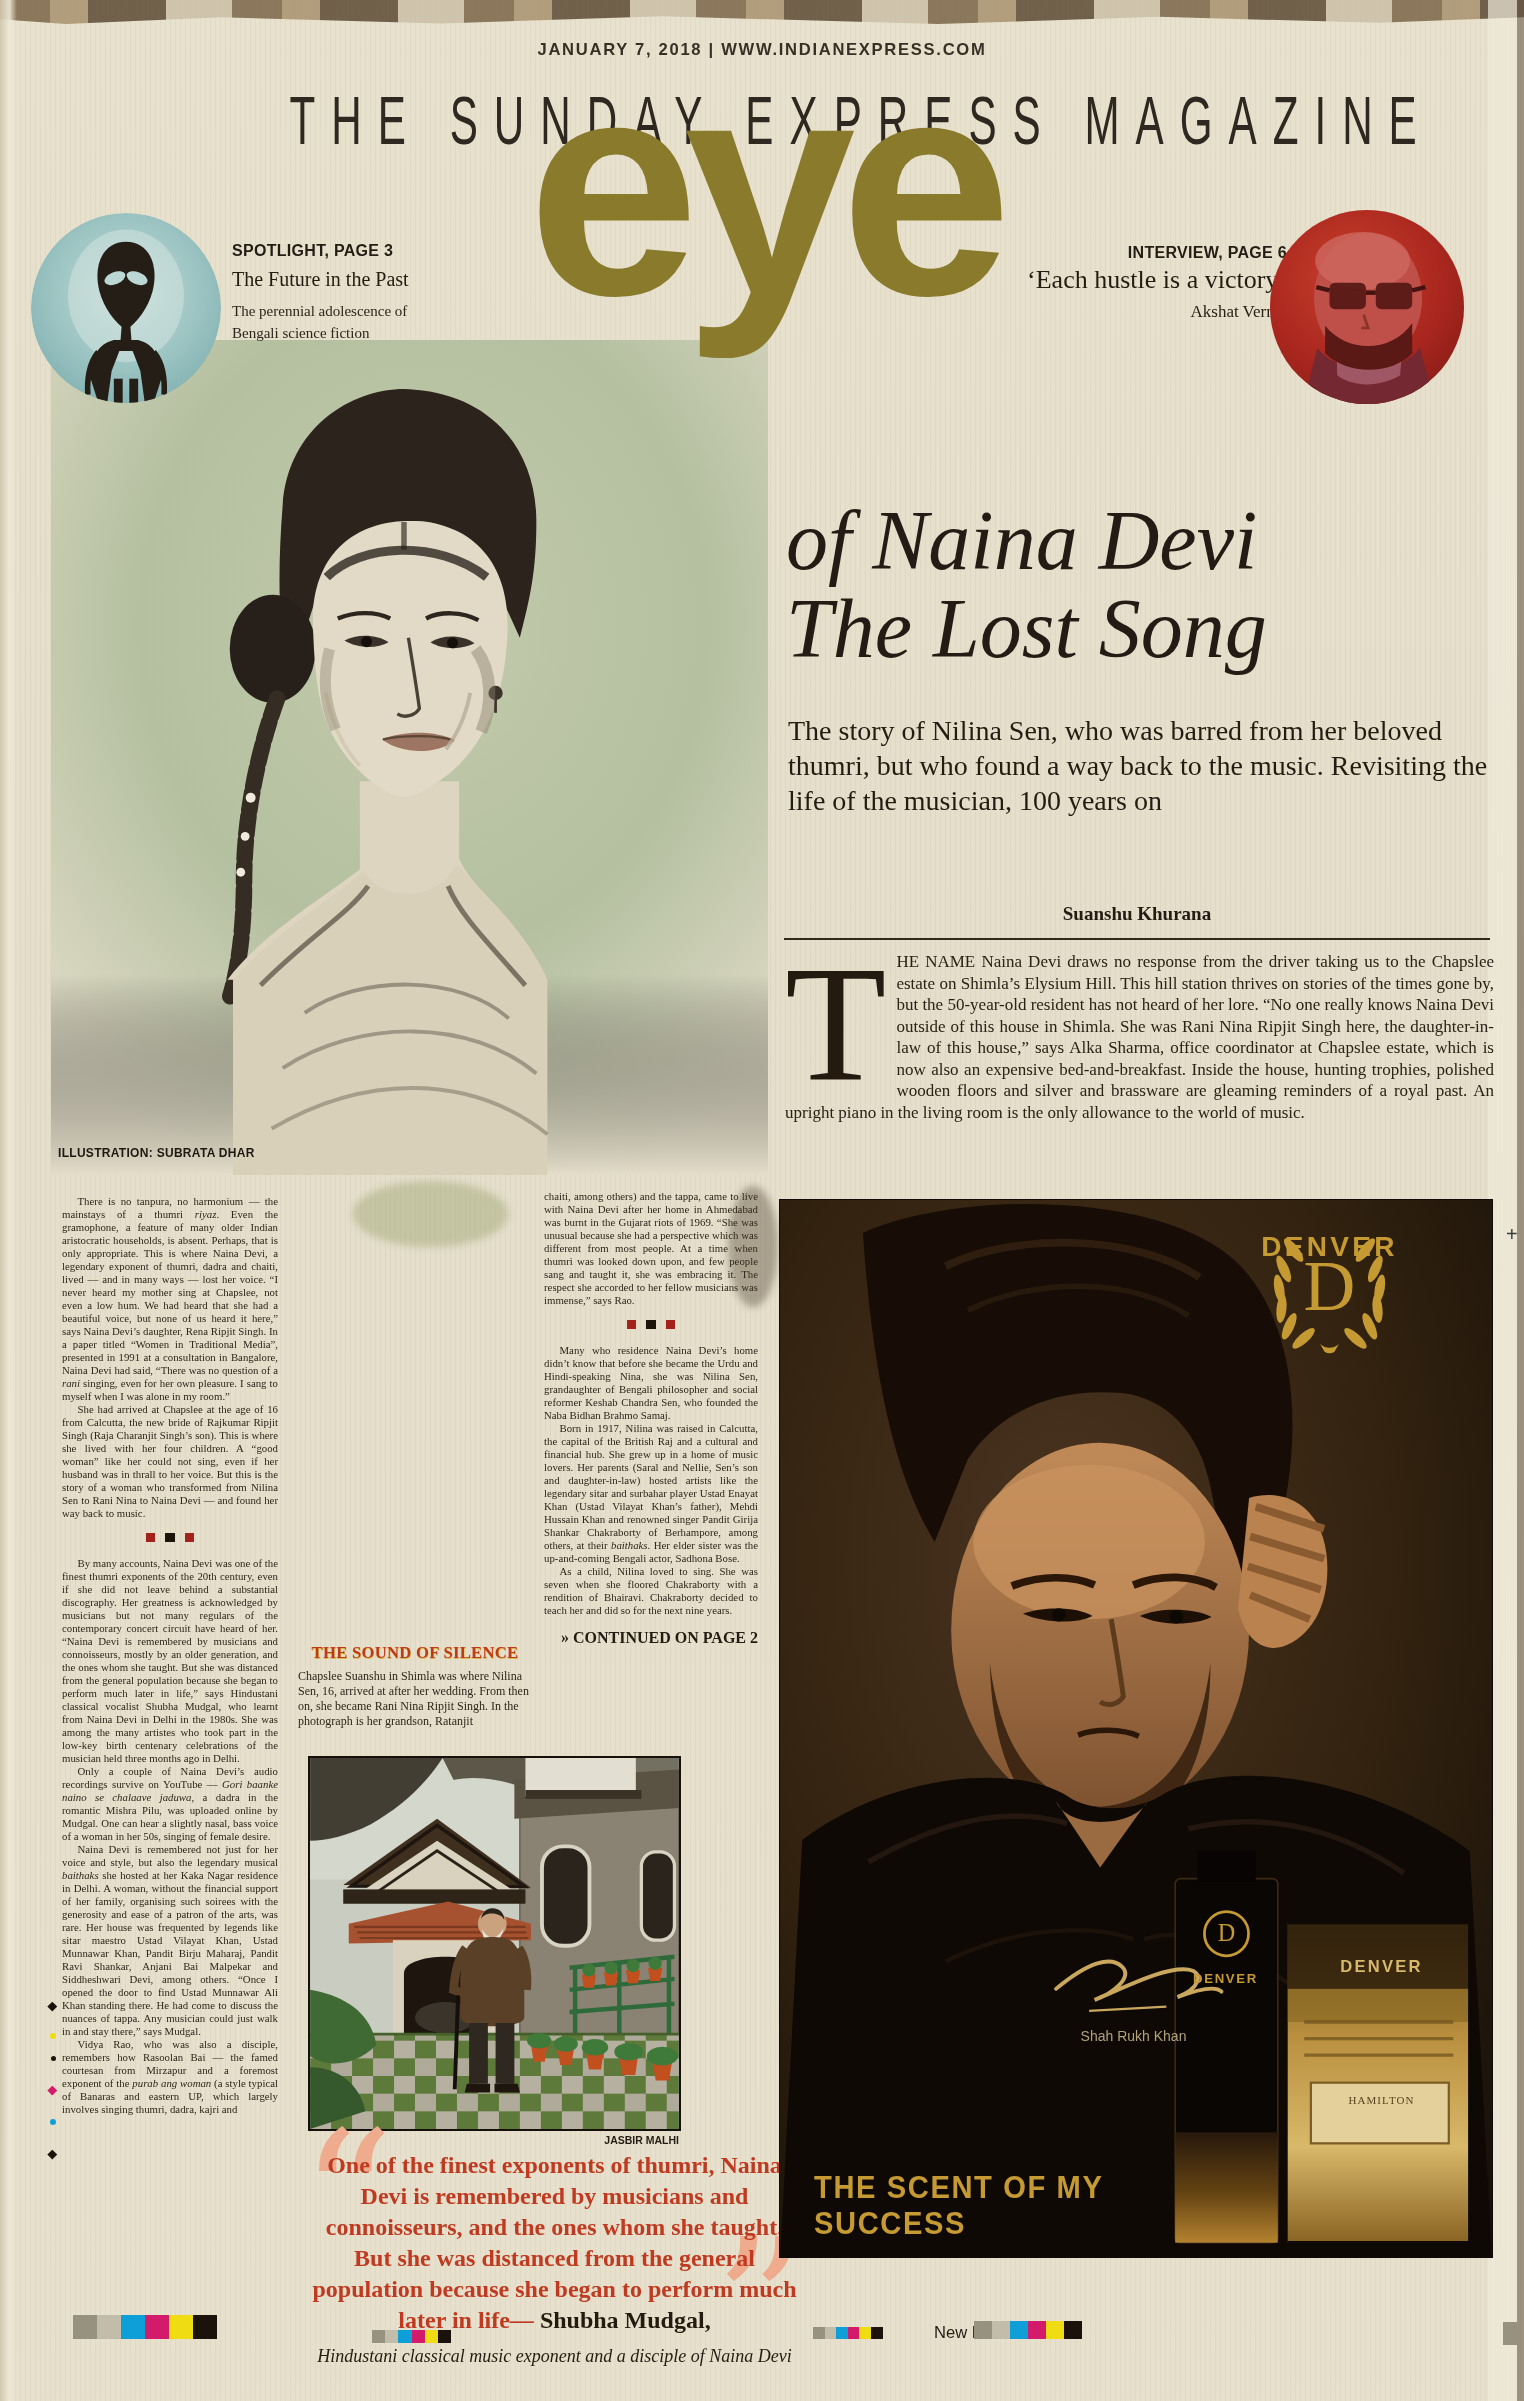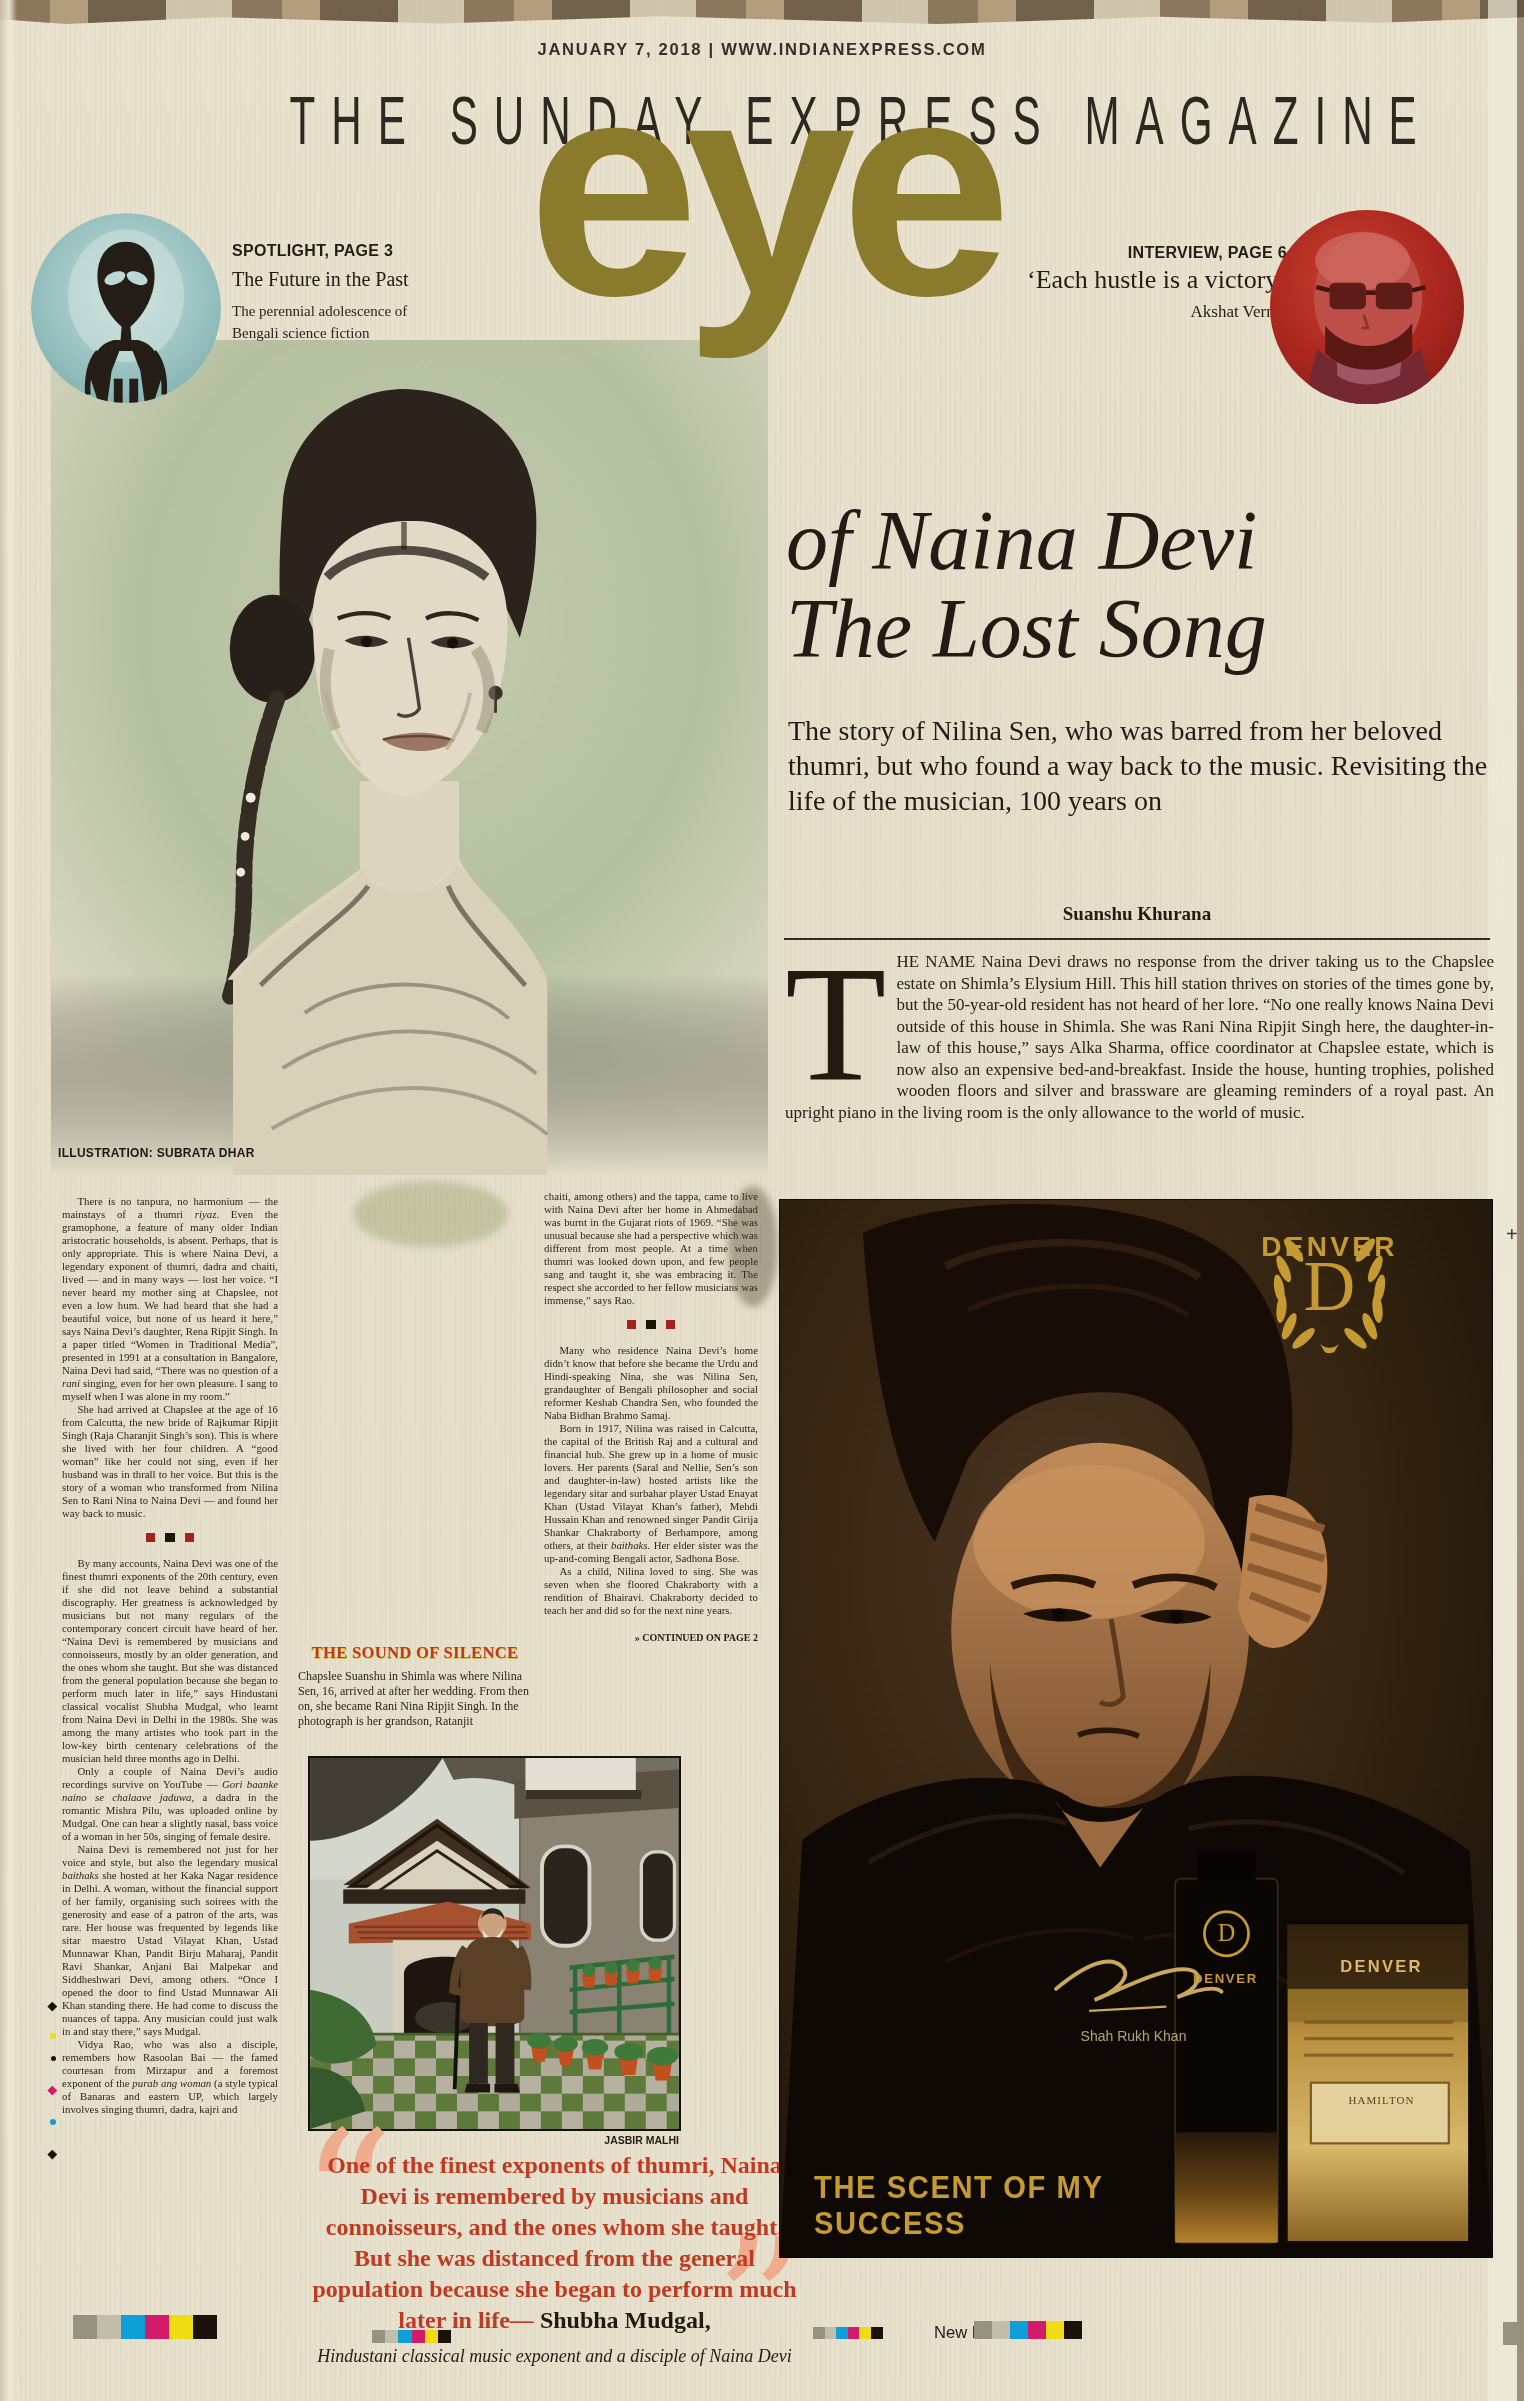--- a/index.html
+++ b/index.html
@@ -55,21 +55,21 @@
   .dropcap{float:left;font-size:166px;line-height:.78;padding:7.7px 10px 0 0;color:#241a10;font-family:"Liberation Serif",serif;}
   
   .bodycol{font-size:10.8px;line-height:13px;text-align:justify;color:#2e261c;}
   .bodycol p{margin:0;}
   .bodycol p.ind{text-indent:15.5px;}
   .col1{left:62px;top:1195px;width:216px;}
   .col3{left:544px;top:1190px;width:214px;}
   .secbreak{text-align:center;margin:12px 0;}
   .secbreak .sq{display:inline-block;width:9.4px;height:9.4px;margin:0 5px;}
   .sq.r{background:#a3231c;}.sq.k{background:#1d140c;}
-  .continued{text-align:right;font-weight:bold;font-size:10px;margin-top:14.3px;color:#241c12;}
+  .continued{text-align:right;font-weight:bold;font-size:16px;margin-top:14.3px;color:#241c12;}
   
   .sos{left:298px;top:1643px;width:234px;text-align:center;z-index:3;}
   .sos-head{font-weight:bold;font-size:16.6px;letter-spacing:0.3px;color:#c03a16;
     text-shadow:0.6px 0.6px 0 #d8b84a;}
   .sos-cap{font-size:12px;line-height:15px;color:#2e261c;margin-top:5.5px;text-align:left;}
   .photo{left:308px;top:1756px;width:369px;height:371px;border:2.2px solid #15100b;z-index:3;background:#888;}
   .photo-credit{left:552px;top:2134px;width:127px;text-align:right;
     font-family:"Liberation Sans",sans-serif;font-weight:bold;font-size:10.5px;color:#241d15;z-index:3;}
   
   .pq{left:306px;top:2150px;width:497px;z-index:3;}

